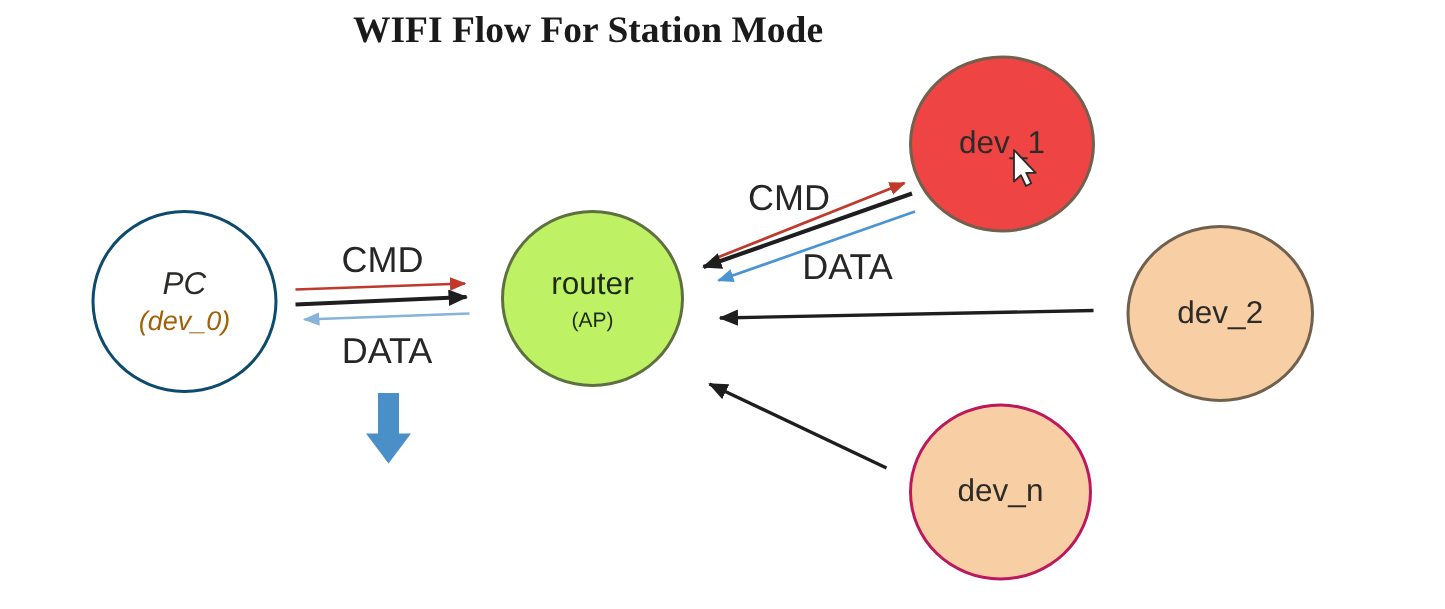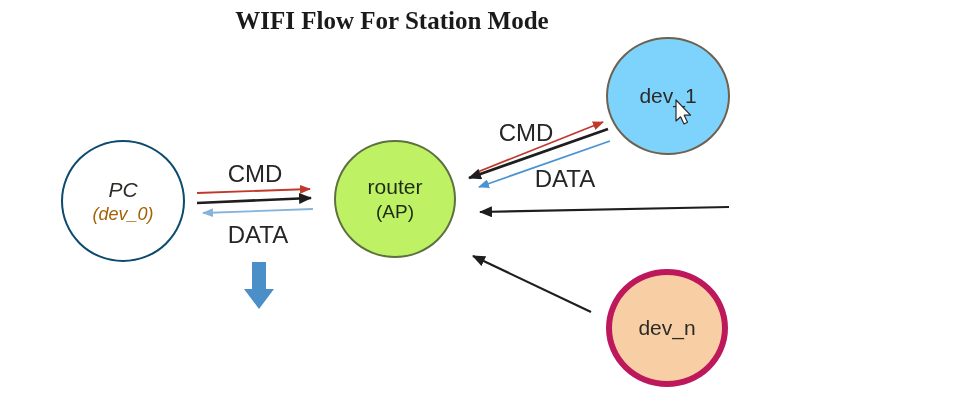--- a/index.html
+++ b/index.html
@@ -31,24 +31,24 @@
     justify-content: center;
     text-align: center;
     line-height: 1.3;
     box-sizing: border-box;
   }
   .node .name { font-size: 21px; color: #2d2b28; }
   .node .sub  { font-size: 18px; color: #a16207; }
   .node-pc     { left: 61px;  top: 140px; width: 124px; height: 122px; border: 2px solid #0c4a6e; font-style: italic; }
   .node-router { left: 334px; top: 140px; width: 122px; height: 118px; border: 2px solid #5e7040; }
   .node-router .name { color: #1f2a16; }
-  .node-router .sub  { color: #1f2a16; font-size: 19px; }
+  .node-router .sub  { color: #1f2a16; font-size: 14px; }
   .node-dev1   { left: 606px; top: 37px;  width: 124px; height: 118px; border: 2px solid #70604e; }
   .node-dev2   { left: 751px; top: 150px; width: 125px; height: 118px; border: 2px solid #70604e; }
-  .node-devn   { left: 606px; top: 269px; width: 122px; height: 118px; border: 6px solid #be185d; }
+  .node-devn   { left: 606px; top: 269px; width: 122px; height: 118px; border: 2px solid #be185d; }
   .flow-label {
     position: absolute;
     transform: translateX(-50%);
     font-size: 24px;
     color: #262626;
     white-space: nowrap;
   }
   .lbl-pc-cmd    { left: 255px; top: 160px; }
   .lbl-pc-data   { left: 258px; top: 221px; }
   .lbl-dev1-cmd  { left: 526px; top: 119px; }
@@ -71,24 +71,27 @@
   <div class="node node-pc" style="background-color: rgb(255, 255, 255);">
     <div class="name">PC</div>
     <div class="sub">(dev_0)</div>
   </div>
 
   <div class="node node-router" style="background-color: #bef264;">
     <div class="name">router</div>
     <div class="sub">(AP)</div>
   </div>
 
-  <div class="node node-dev1" style="background-color: #7dd3fc;">
+  <div class="node node-dev1" style="background-color: #ef4444;">
     <div class="name">dev_1</div>
   </div>
 
+  <div class="node node-dev2" style="background-color: rgb(248, 207, 165);">
+    <div class="name">dev_2</div>
+  </div>
 
   <div class="node node-devn" style="background-color: rgb(248, 207, 165);">
     <div class="name">dev_n</div>
   </div>
 
   <div class="flow-label lbl-pc-cmd">CMD</div>
   <div class="flow-label lbl-pc-data">DATA</div>
   <div class="flow-label lbl-dev1-cmd">CMD</div>
   <div class="flow-label lbl-dev1-data">DATA</div>
 

